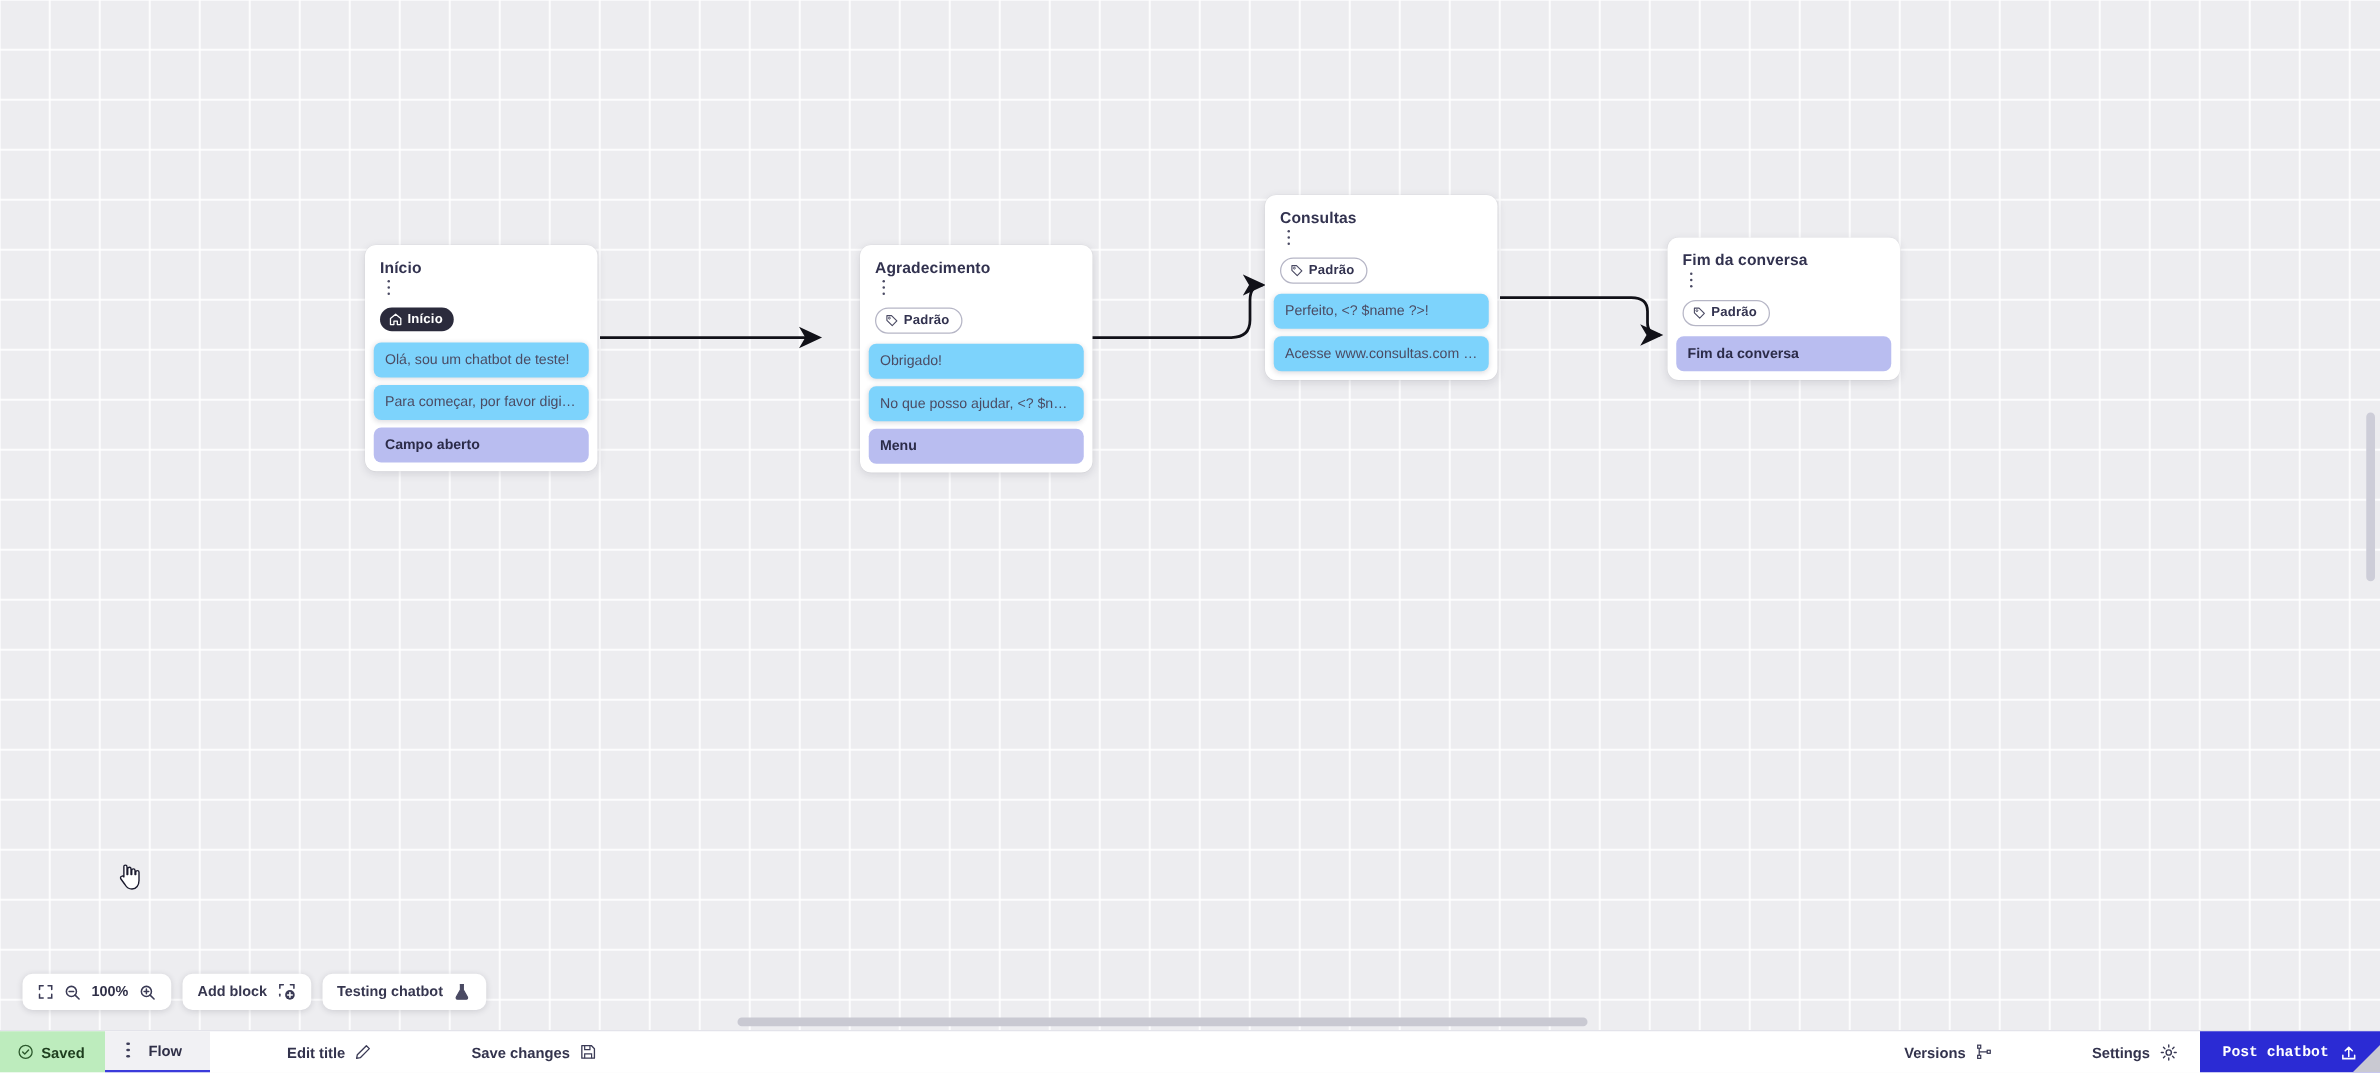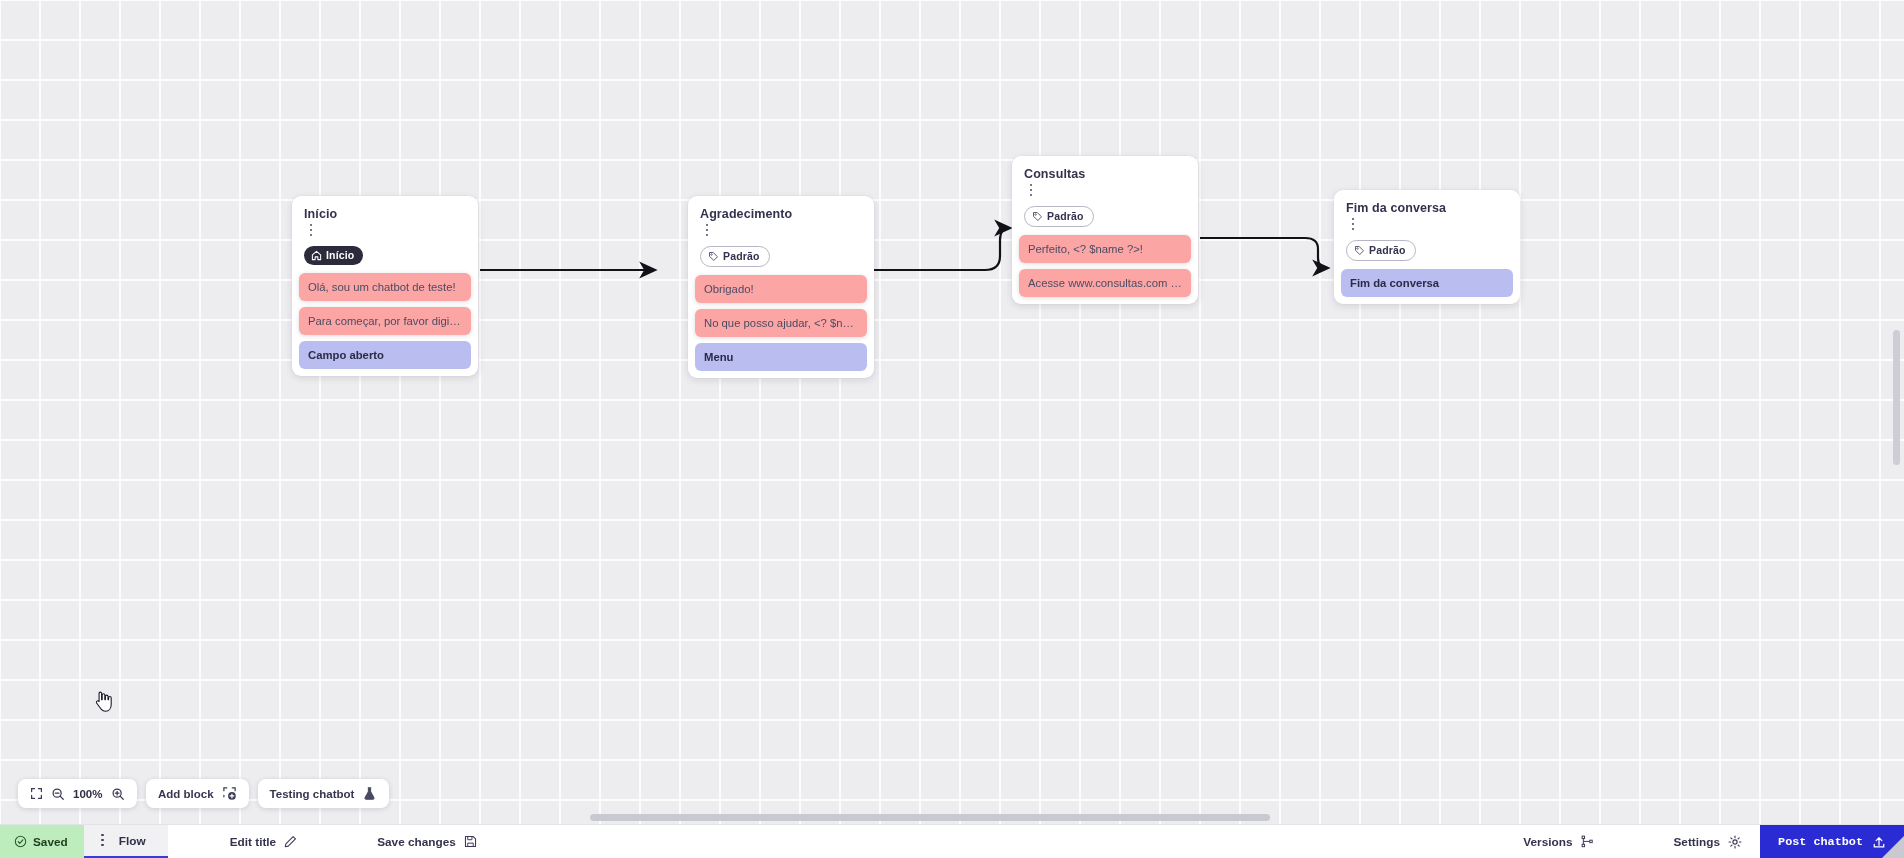--- a/index.html
+++ b/index.html
@@ -55,41 +55,41 @@
     display:inline-flex; align-items:center; gap:4px;
     font-size: 10.5px; font-weight: 700; letter-spacing:0.15px;
     border-radius: 999px; padding: 3px 9px 3px 7px; line-height:13px;
   }
   .badge.dark { background:#2b2b3c; color:#ffffff; }
   .badge.outline { background:#ffffff; color:#32324f; border:1px solid #b6b6c6; }
   .badge svg { display:block; }
 
   .items { padding: 0 7px; display:flex; flex-direction:column; gap:6px; }
   .item {
-    background:#fca5a5; border-radius:6px;
+    background:#7dd3fc; border-radius:6px;
     box-shadow: 0 1px 4px rgba(40,40,60,0.16);
     font-size: 11.3px; color:#4b4b63; line-height:14px;
     padding: 7px 9px; white-space:nowrap; overflow:hidden; text-overflow:ellipsis;
     cursor:pointer;
   }
   .item.accent {
     background:#b9bdf0; color:#2b2b48; font-weight:700; box-shadow:none;
   }
 
   
   .float-bar { position:absolute; bottom:16px; left:18px; display:flex; gap:9px; z-index:5; }
   .pill {
     background:#ffffff; border-radius:8px;
     box-shadow: 0 1px 5px rgba(40,40,60,0.17);
     height: 29px; display:flex; align-items:center; gap:8px;
     padding: 0 12px; font-size:11.5px; color:#36364f; font-weight:600;
     cursor:pointer; user-select:none;
   }
   .pill .ico { display:flex; align-items:center; }
-  .zoom-val { font-size:11.5px; font-weight:700; color:#2f2f47; min-width:30px; }
+  .zoom-val { font-size:11.5px; font-weight:700; color:#2f2f47; min-width:30px; text-align:center;}
 
   
   #bottombar {
     position:absolute; left:0; bottom:0; width:1904px; height:34px;
     background:#ffffff; border-top:1px solid #e3e3ea;
     display:flex; align-items:stretch; font-size:11.8px; color:#33334d;
   }
   .saved-chip {
     display:flex; align-items:center; gap:6px;
     background:#bdecbd; color:#1e3d1e; font-weight:700;

